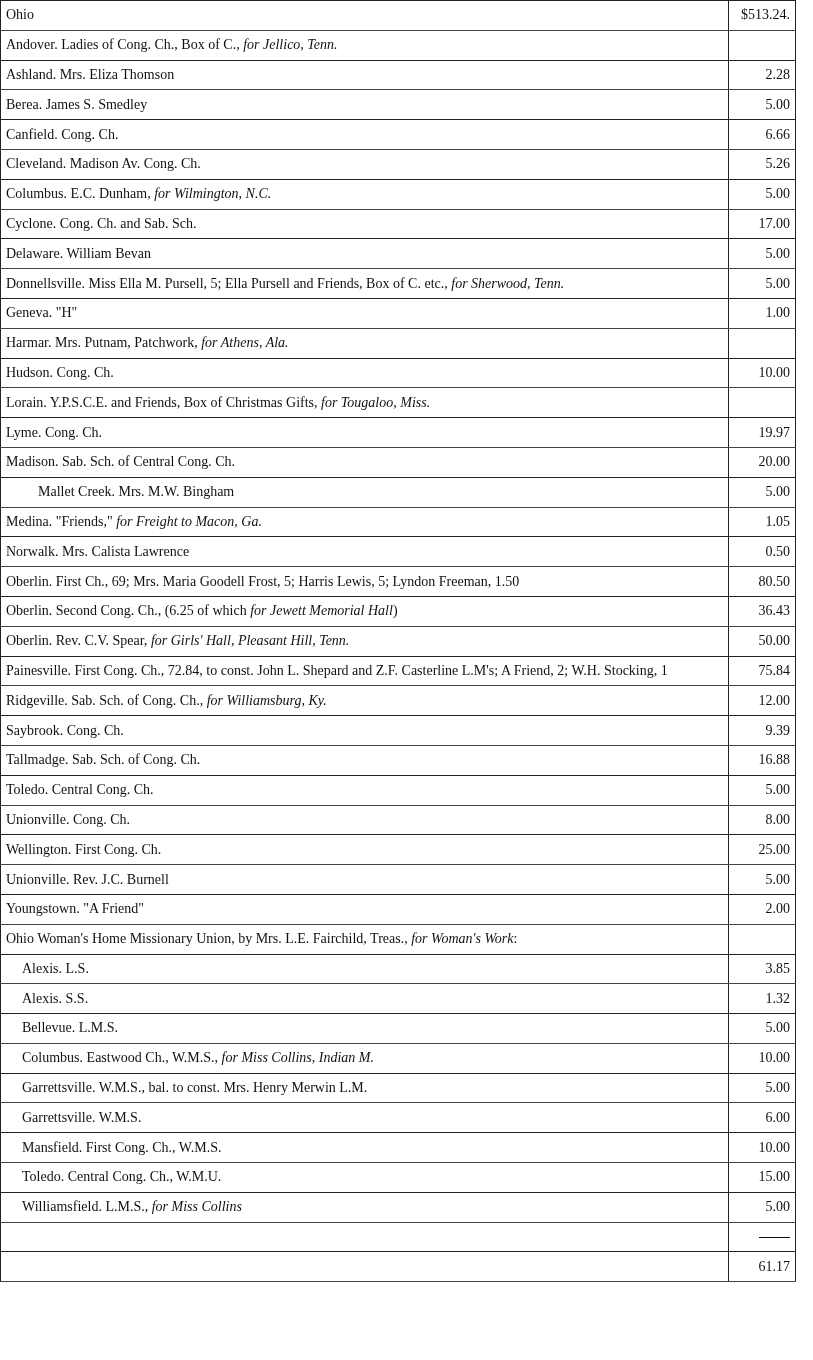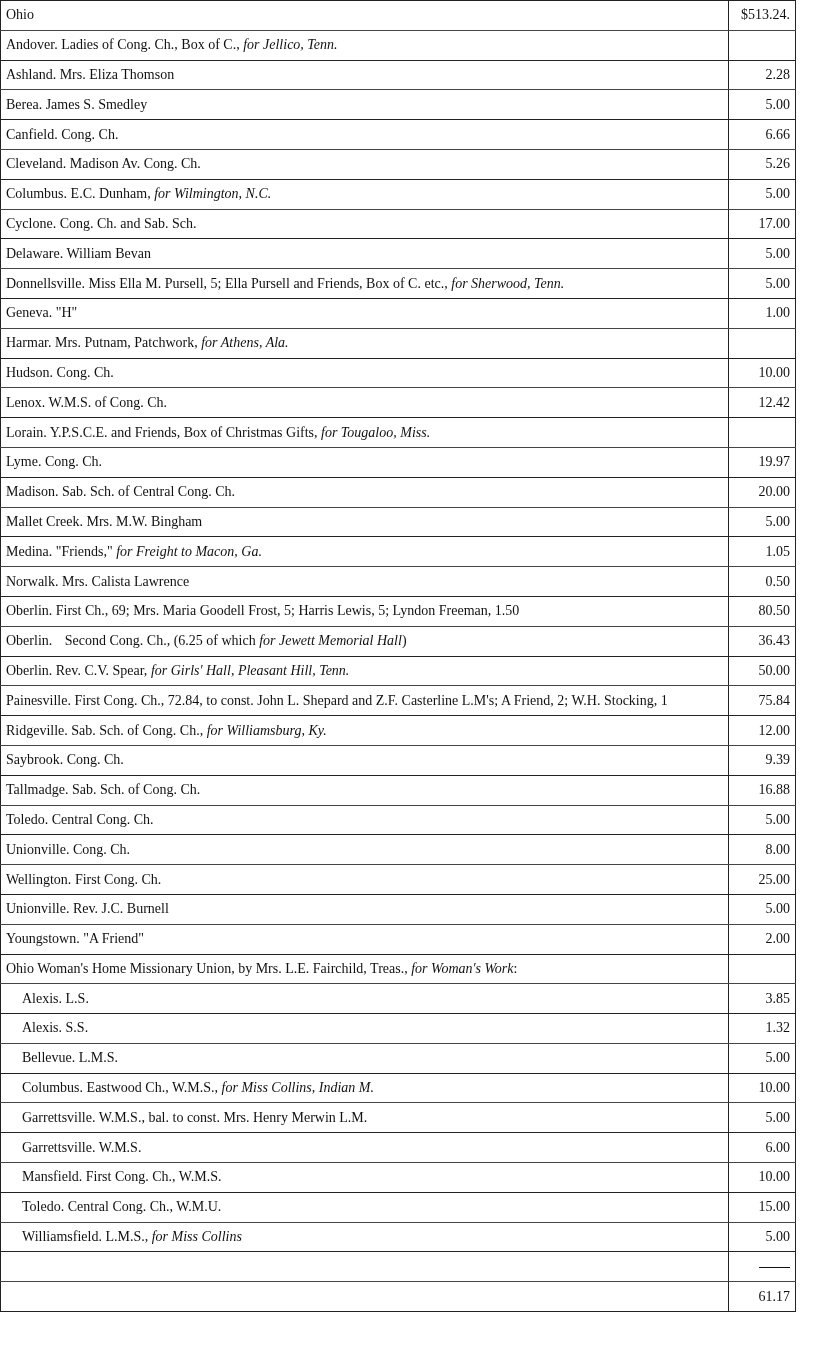--- a/index.html
+++ b/index.html
@@ -100,53 +100,49 @@
       </tr>
       <tr>
         <td class="desc"><span style="white-space: pre;">Harmar.</span><span style="white-space: pre;"> Mrs. Putnam, Patchwork, </span><span class="it" style="white-space: pre;">for Athens, Ala.</span><span style="white-space: pre;"></span></td>
         <td class="amt"></td>
       </tr>
       <tr>
         <td class="desc"><span style="white-space: pre;">Hudson.</span><span style="white-space: pre;"> Cong. Ch.</span><span class="it" style="white-space: pre;"></span><span style="white-space: pre;"></span></td>
         <td class="amt">10.00</td>
       </tr>
       <tr>
-        <td class="desc"><span style="white-space: pre;">Lenox.</span><span style="white-space: pre;"> W.M.S. of Cong. Ch.</span><span class="it" style="white-space: pre;"></span><span style="white-space: pre;"></span></td>
-        <td class="amt">12.42</td>
-      </tr>
-      <tr>
         <td class="desc"><span style="white-space: pre;">Lorain.</span><span style="white-space: pre;"> Y.P.S.C.E. and Friends, Box of Christmas Gifts, </span><span class="it" style="white-space: pre;">for Tougaloo, Miss.</span><span style="white-space: pre;"></span></td>
         <td class="amt"></td>
       </tr>
       <tr>
         <td class="desc"><span style="white-space: pre;">Lyme.</span><span style="white-space: pre;"> Cong. Ch.</span><span class="it" style="white-space: pre;"></span><span style="white-space: pre;"></span></td>
         <td class="amt">19.97</td>
       </tr>
       <tr>
         <td class="desc"><span style="white-space: pre;">Madison.</span><span style="white-space: pre;"> Sab. Sch. of Central Cong. Ch.</span><span class="it" style="white-space: pre;"></span><span style="white-space: pre;"></span></td>
         <td class="amt">20.00</td>
       </tr>
       <tr>
-        <td class="desc"><span style="white-space: pre;">Mallet Creek.</span><span style="white-space: pre;"> Mrs. M.W. Bingham</span><span class="it" style="white-space: pre;"></span><span style="white-space: pre;"></span></td>
+        <td class="desc"><span style="white-space: pre; margin-left: 32px;">Mallet Creek.</span><span style="white-space: pre;"> Mrs. M.W. Bingham</span><span class="it" style="white-space: pre;"></span><span style="white-space: pre;"></span></td>
         <td class="amt">5.00</td>
       </tr>
       <tr>
         <td class="desc"><span style="white-space: pre;">Medina.</span><span style="white-space: pre;"> "Friends," </span><span class="it" style="white-space: pre;">for Freight to Macon, Ga.</span><span style="white-space: pre;"></span></td>
         <td class="amt">1.05</td>
       </tr>
       <tr>
         <td class="desc"><span style="white-space: pre;">Norwalk.</span><span style="white-space: pre;"> Mrs. Calista Lawrence</span><span class="it" style="white-space: pre;"></span><span style="white-space: pre;"></span></td>
         <td class="amt">0.50</td>
       </tr>
       <tr>
         <td class="desc"><span style="white-space: pre;">Oberlin.</span><span style="white-space: pre;"> First Ch., 69; Mrs. Maria Goodell Frost, 5; Harris Lewis, 5; Lyndon Freeman, 1.50</span><span class="it" style="white-space: pre;"></span><span style="white-space: pre;"></span></td>
         <td class="amt">80.50</td>
       </tr>
       <tr>
-        <td class="desc"><span style="white-space: pre;">Oberlin.</span><span style="white-space: pre; margin-left: 9px;"> Second Cong. Ch., (6.25 of which </span><span class="it" style="white-space: pre;">for Jewett Memorial Hall</span><span style="white-space: pre;">)</span></td>
+        <td class="desc"><span style="white-space: pre;">Oberlin.</span><span style="white-space: pre;"> Second Cong. Ch., (6.25 of which </span><span class="it" style="white-space: pre;">for Jewett Memorial Hall</span><span style="white-space: pre;">)</span></td>
         <td class="amt">36.43</td>
       </tr>
       <tr>
         <td class="desc"><span style="white-space: pre;">Oberlin.</span><span style="white-space: pre;"> Rev. C.V. Spear, </span><span class="it" style="white-space: pre;">for Girls' Hall, Pleasant Hill, Tenn.</span><span style="white-space: pre;"></span></td>
         <td class="amt">50.00</td>
       </tr>
       <tr>
         <td class="desc"><span style="white-space: pre;">Painesville.</span><span style="white-space: pre;"> First Cong. Ch., 72.84, to const. John L. Shepard and Z.F. Casterline L.M's; A Friend, 2; W.H. Stocking, 1</span><span class="it" style="white-space: pre;"></span><span style="white-space: pre;"></span></td>
         <td class="amt">75.84</td>
       </tr>

